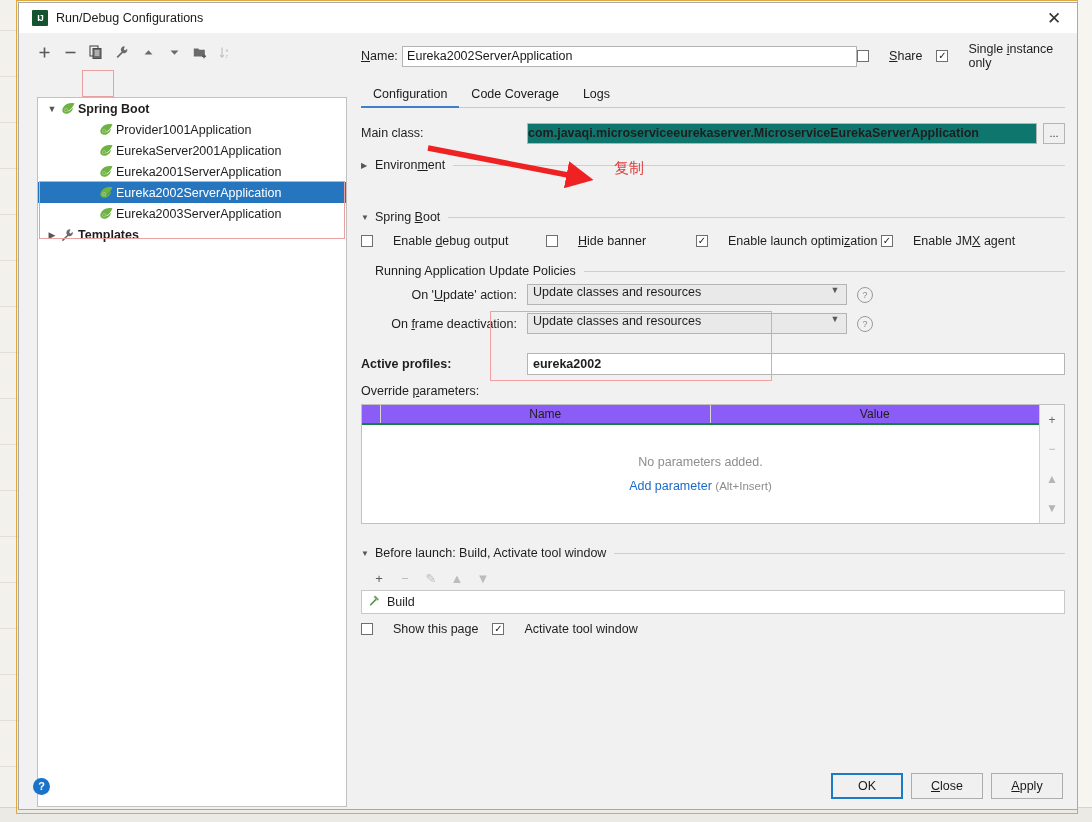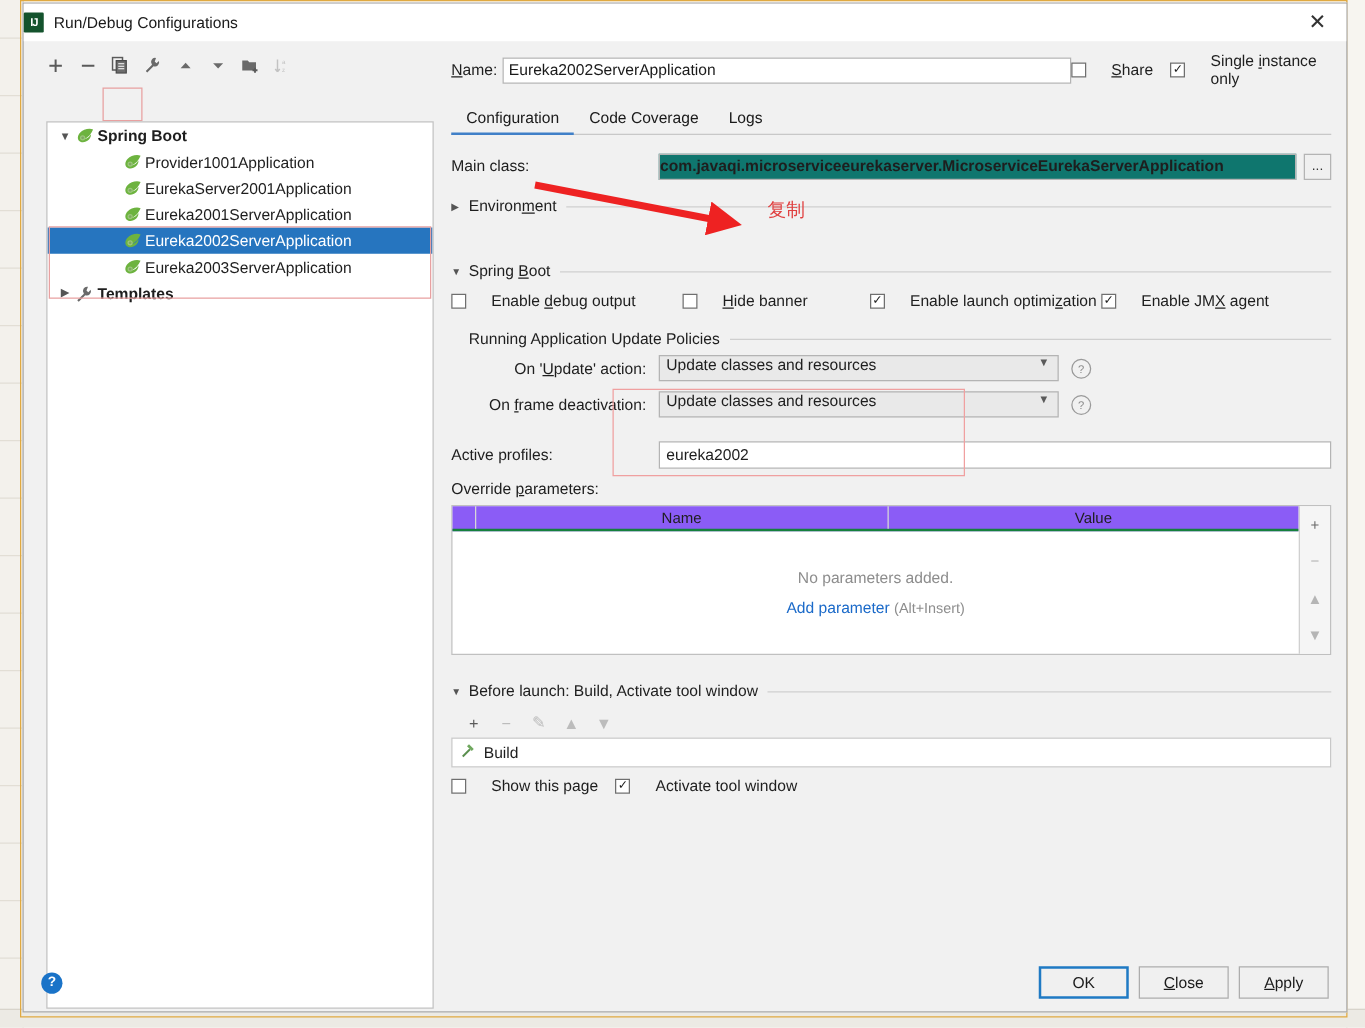--- a/index.html
+++ b/index.html
@@ -17,21 +17,21 @@
   #frame-line{position:absolute;left:16px;top:0;width:1062px;height:814px;border:1px solid #e0a940;box-sizing:border-box;pointer-events:none;}
 
   
   #dialog{
     position:absolute;left:18px;top:2px;width:1060px;height:808px;
     background:#f1f1f1;border:1px solid #a9a9a9;box-sizing:border-box;
     display:flex;flex-direction:column;
   }
   #titlebar{height:30px;background:#ffffff;display:flex;align-items:center;flex:none;position:relative;}
   #titlebar .app-icon{
-    width:16px;height:16px;margin-left:0;margin-right:8px;background:#14532d;
+    width:16px;height:16px;margin-left:13px;margin-right:8px;background:#14532d;
     color:#fff;font-size:9px;font-weight:bold;display:flex;align-items:center;justify-content:center;
     font-family:"Liberation Sans",sans-serif;letter-spacing:-1px;border-radius:1px;
   }
   #titlebar .title{font-size:12.5px;color:#1a1a1a;}
   #close-btn{
     position:absolute;right:0;top:0;width:46px;height:30px;display:flex;
     align-items:center;justify-content:center;font-size:17px;color:#333;cursor:default;
   }
 
   #body{flex:1;display:flex;position:relative;}
@@ -117,21 +117,21 @@
     width:320px;height:21px;border:1px solid #b4b4b4;background:#e9e9e9;
     display:flex;padding:0 0 0 5px;box-sizing:border-box;font-size:12.5px;
   }
   .combo .cval{flex:1;}
   .combo .carrow{width:22px;text-align:center;font-size:9px;color:#5a5a5a;}
   .helpic{
     width:14px;height:14px;border-radius:50%;border:1px solid #9a9a9a;color:#8a8a8a;
     font-size:9px;display:flex;align-items:center;justify-content:center;margin-left:10px;flex:none;
   }
 
-  #profiles-row{display:flex;align-items:center;height:24px;margin-top:16px;}
+  #profiles-row{display:flex;align-items:center;height:24px;margin-top:16px;font-weight:bold;}
   #profiles-row .plab2{width:166px;font-size:12.5px;}
   #profiles-input{
     flex:1;height:22px;border:1px solid #b4b4b4;background:#fff;font-size:12.5px;
     padding:0 5px;box-sizing:border-box;line-height:20px;
   }
   #override-lab{font-size:12.5px;margin-top:8px;display:block;}
   #profiles-highlight{
     position:absolute;left:129px;top:203px;width:282px;height:70px;
     border:1.7px solid #f0a0a0;box-sizing:border-box;pointer-events:none;
   }

